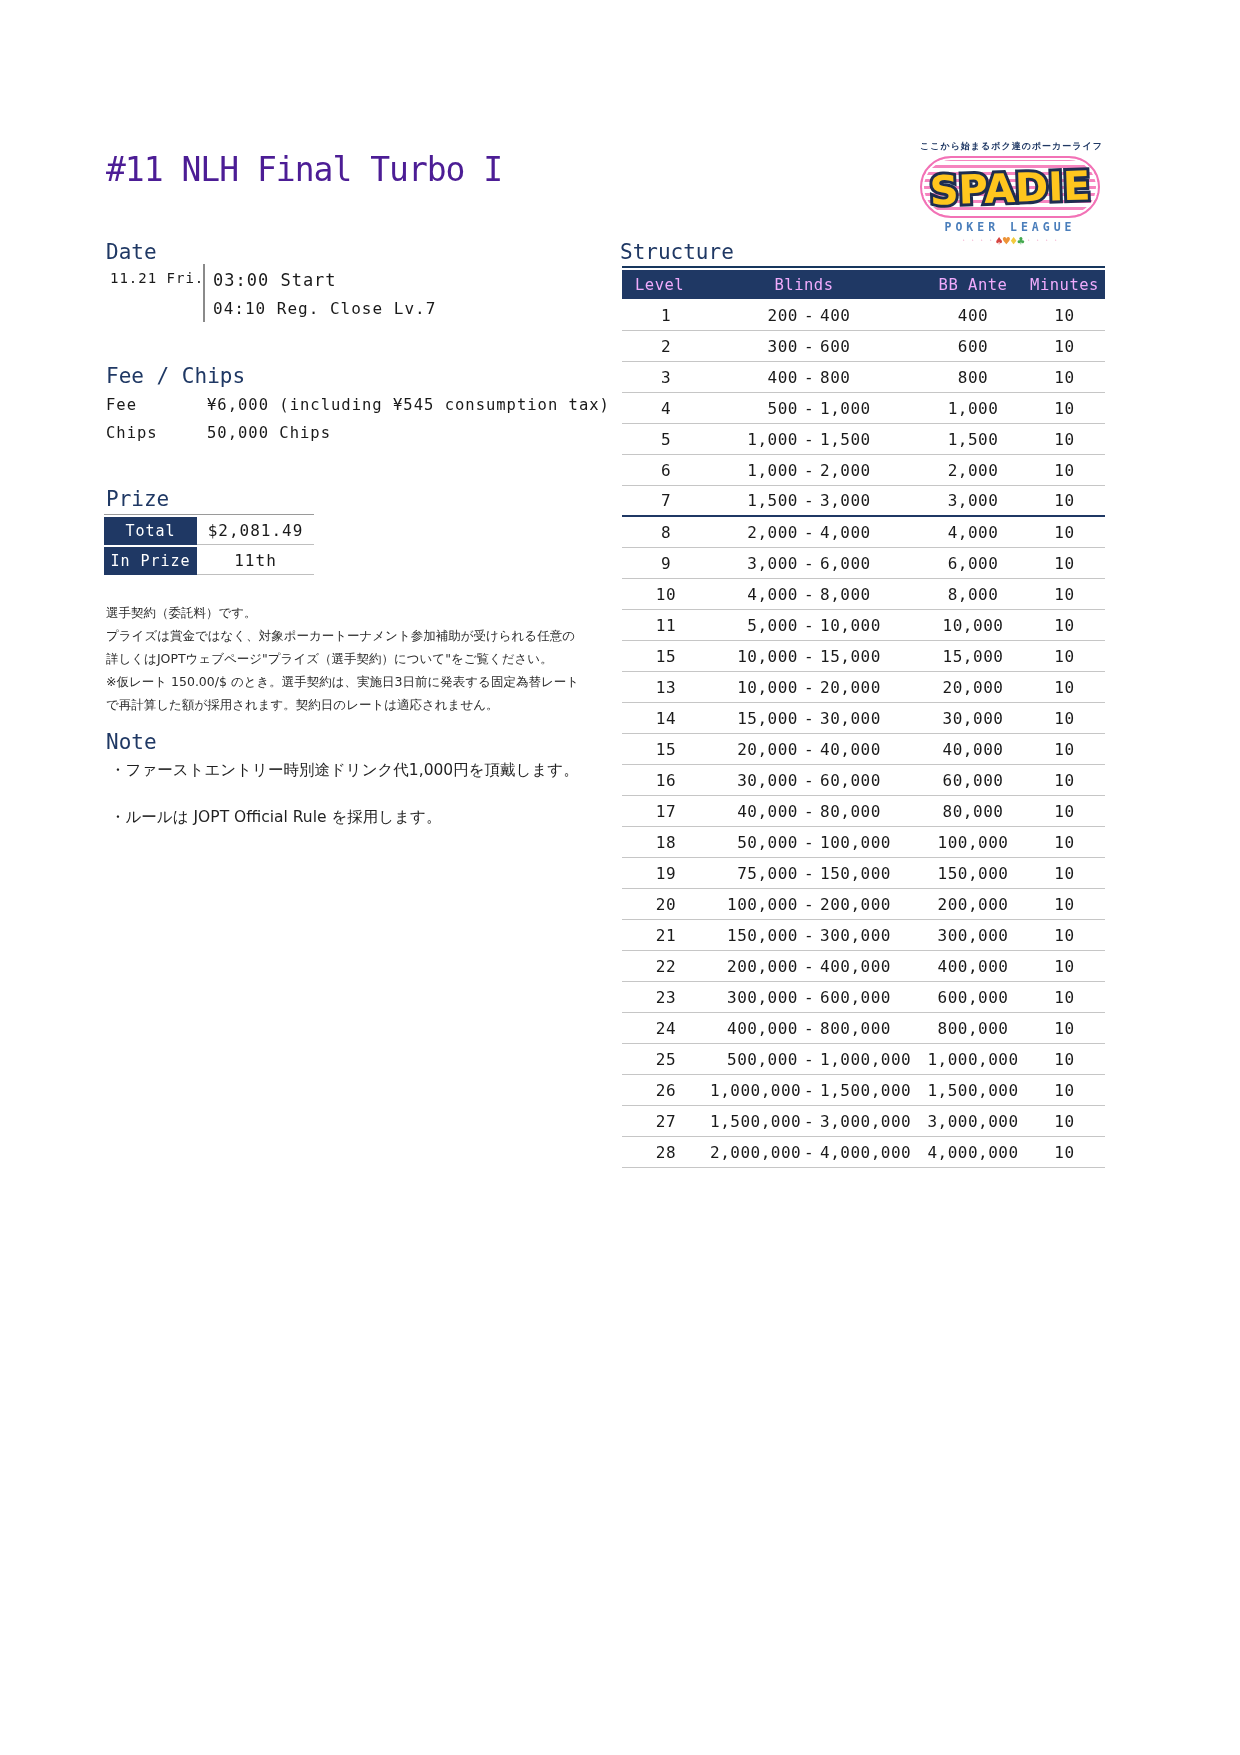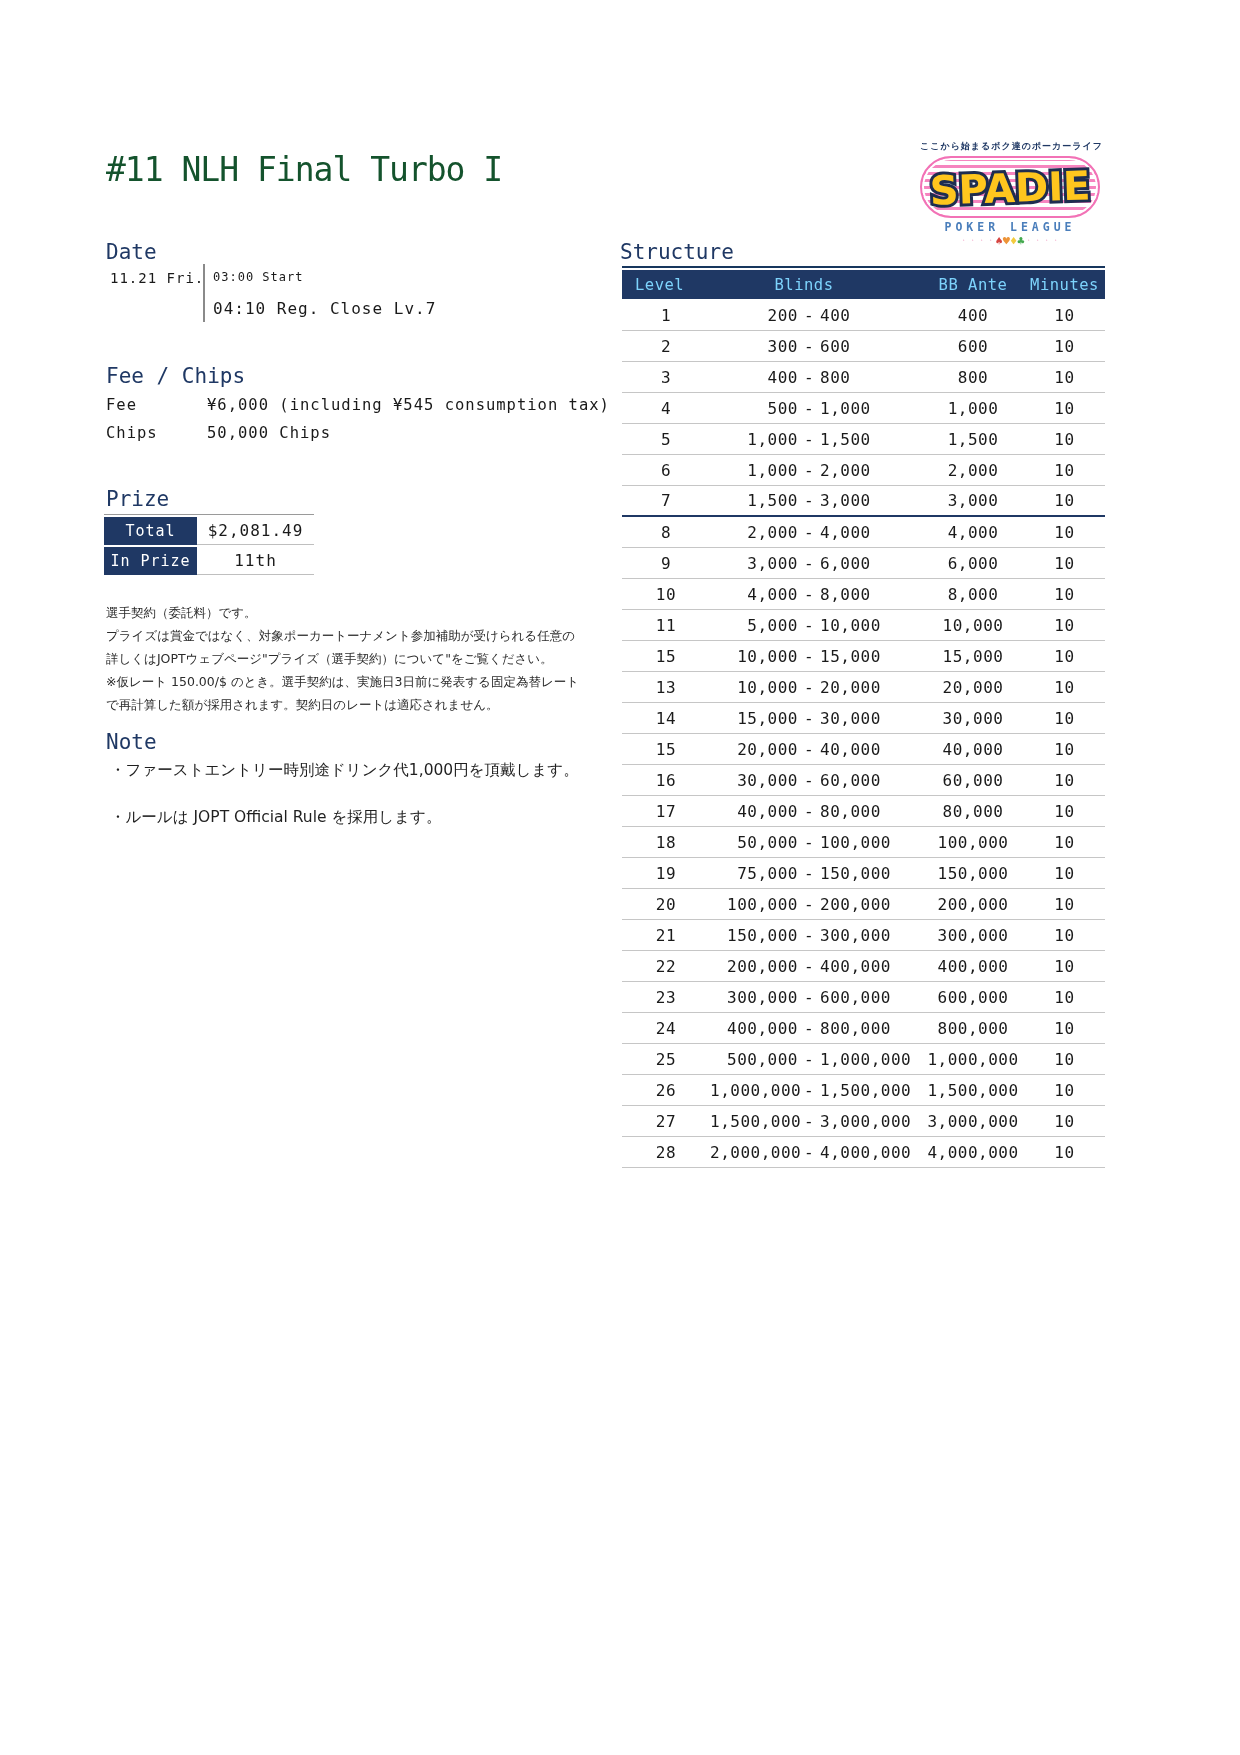--- a/index.html
+++ b/index.html
@@ -7,21 +7,21 @@
   .page {
     position:relative; width:1240px; height:1755px; margin:0 auto;
     background:#ffffff; overflow:hidden;
     font-family:"DejaVu Sans Mono","Liberation Mono",monospace;
     color:#1a1a1a;
   }
 
   
   .doc-title {
     position:absolute; left:106px; top:150px;
-    font-size:33px; letter-spacing:-1px; color:#14532d; white-space:nowrap;
+    font-size:33px; letter-spacing:-1px; color:#4c1d95; white-space:nowrap;
   }
 
   
   .logo { position:absolute; left:920px; top:140px; width:180px; text-align:center; }
   .logo-tagline {
     font-size:9px; font-weight:bold; color:#1F3864; letter-spacing:1px;
     white-space:nowrap; font-family:"DejaVu Sans",sans-serif;
   }
   .logo-capsule {
     margin-top:3px; height:62px; border-radius:40px;
@@ -40,21 +40,21 @@
   .suit-0 { color:#D64541; } .suit-1 { color:#ED9438; }
   .suit-2 { color:#F3CB3E; } .suit-3 { color:#44A94E; }
 
   
   .sec-heading {
     position:absolute; font-size:21px; color:#1F3864; white-space:nowrap;
   }
 
   
   .date-day   { position:absolute; left:110px; top:270px; font-size:14px; letter-spacing:1px; }
-  .date-start { position:absolute; left:213px; top:270px; font-size:12px; letter-spacing:1px; white-space:nowrap; }
+  .date-start { position:absolute; left:213px; top:270px; font-size:17px; letter-spacing:1px; white-space:nowrap; }
   .date-close { position:absolute; left:213px; top:299px; font-size:16px; letter-spacing:1px; white-space:nowrap; }
   .date-divider { position:absolute; left:203px; top:264px; width:1.5px; height:58px; background:#8a8a8a; }
 
   
   .fc-row { position:absolute; left:106px; font-size:15.5px; letter-spacing:1px; white-space:nowrap; }
   .fc-row .fc-label { display:inline-block; width:101px; }
 
   
   .prize-table { position:absolute; left:104px; top:514px; width:210px; border-top:1px solid #9a9a9a; }
   .p-row { display:flex; height:28px; margin-top:2px; }
@@ -76,21 +76,21 @@
   
   .note-bullet {
     position:absolute; left:110px; font-family:"DejaVu Sans",sans-serif;
     font-size:15.5px; color:#1f1f1f; white-space:nowrap;
   }
 
   
   .s-table { position:absolute; left:622px; top:266px; width:483px; border-top:2px solid #17365D; padding-top:2px; }
   .s-row { display:flex; align-items:center; height:31px; border-bottom:1px solid #C6C6C6; font-size:16px; letter-spacing:0.5px; }
   .s-row.s-header {
-    background:#1F3864; color:#7dd3fc; height:29px; font-size:15.5px;
+    background:#1F3864; color:#f0abfc; height:29px; font-size:15.5px;
     border-bottom:none; margin-bottom:1px;
   }
   .s-row.reg-close { border-bottom:2.5px solid #1F3864; }
   .c-level { width:88px; text-align:center; }
   .s-header .c-level { text-align:left; padding-left:13px; }
   .c-blinds { width:212px; display:flex; }
   .s-header .c-blinds { display:block; text-align:center; padding-right:24px; }
   .c-blinds .bl { width:88px; text-align:right; }
   .c-blinds .bd { width:22px; text-align:center; }
   .c-blinds .br { flex:1; text-align:left; }

